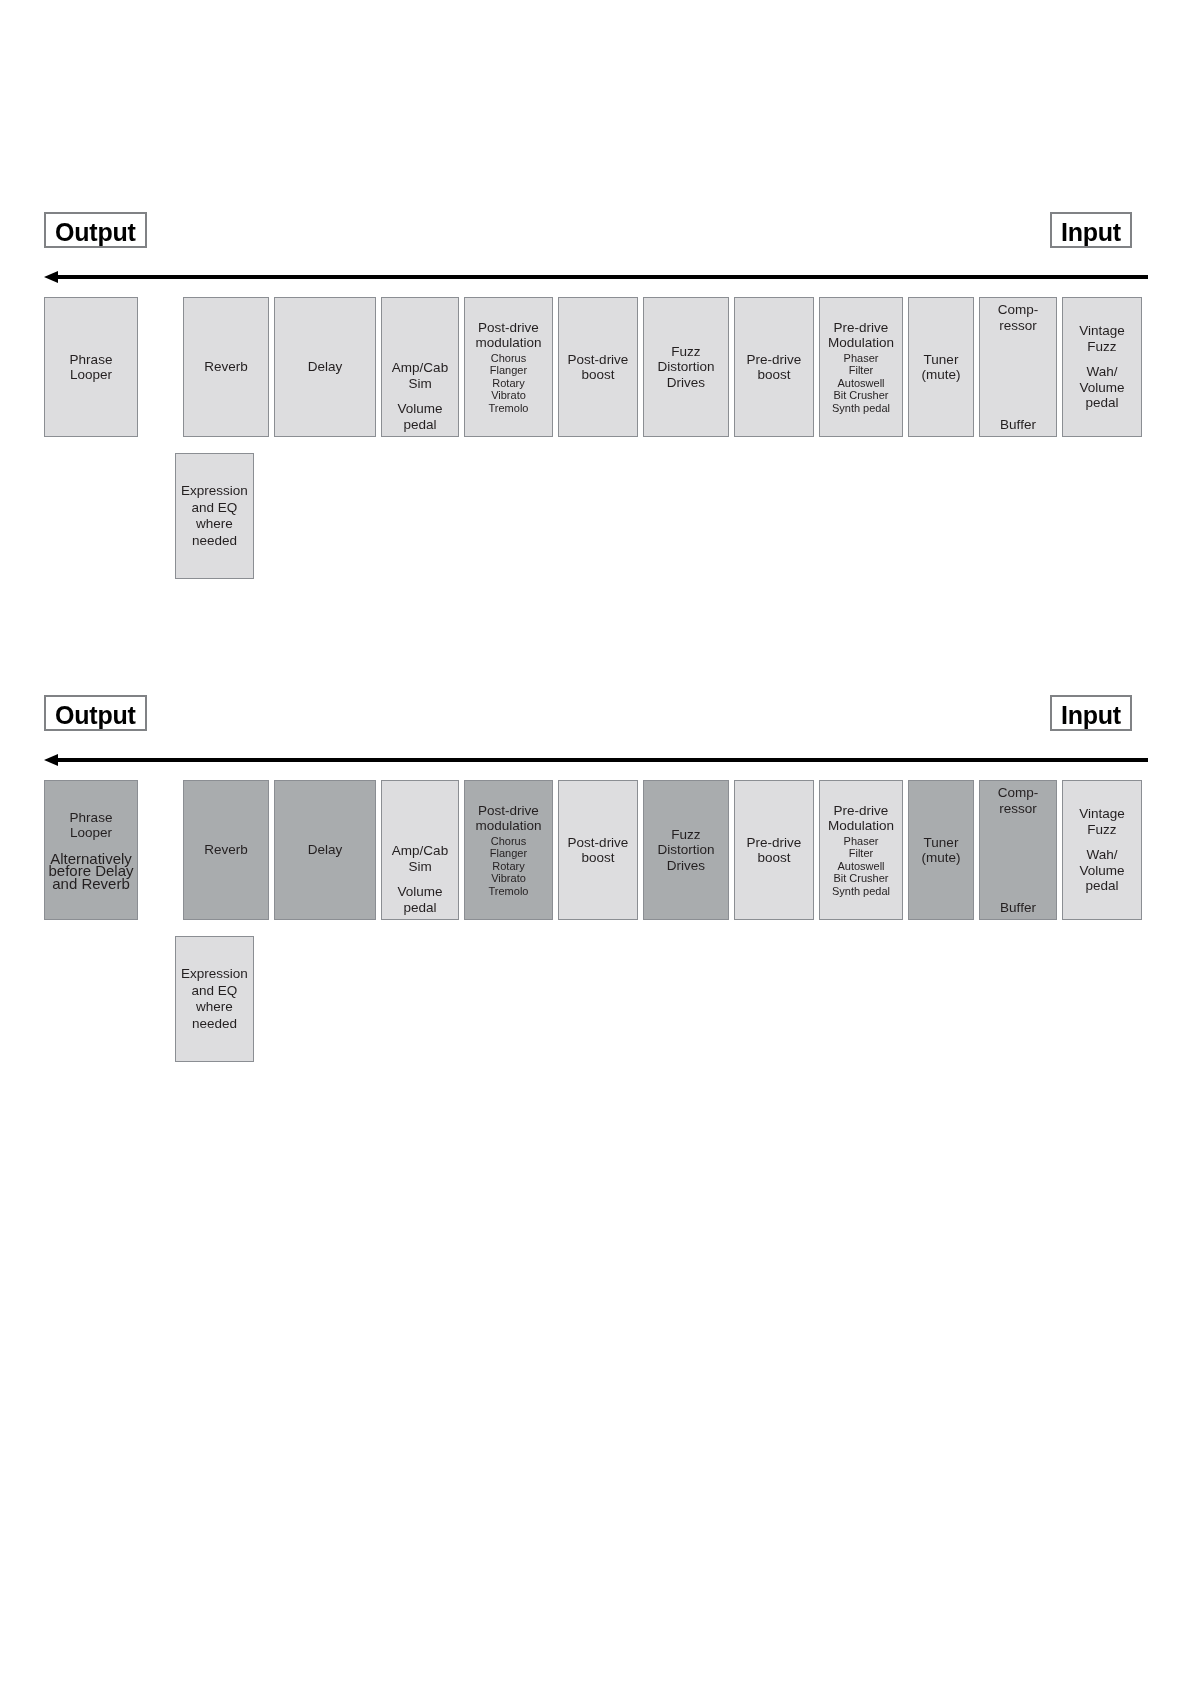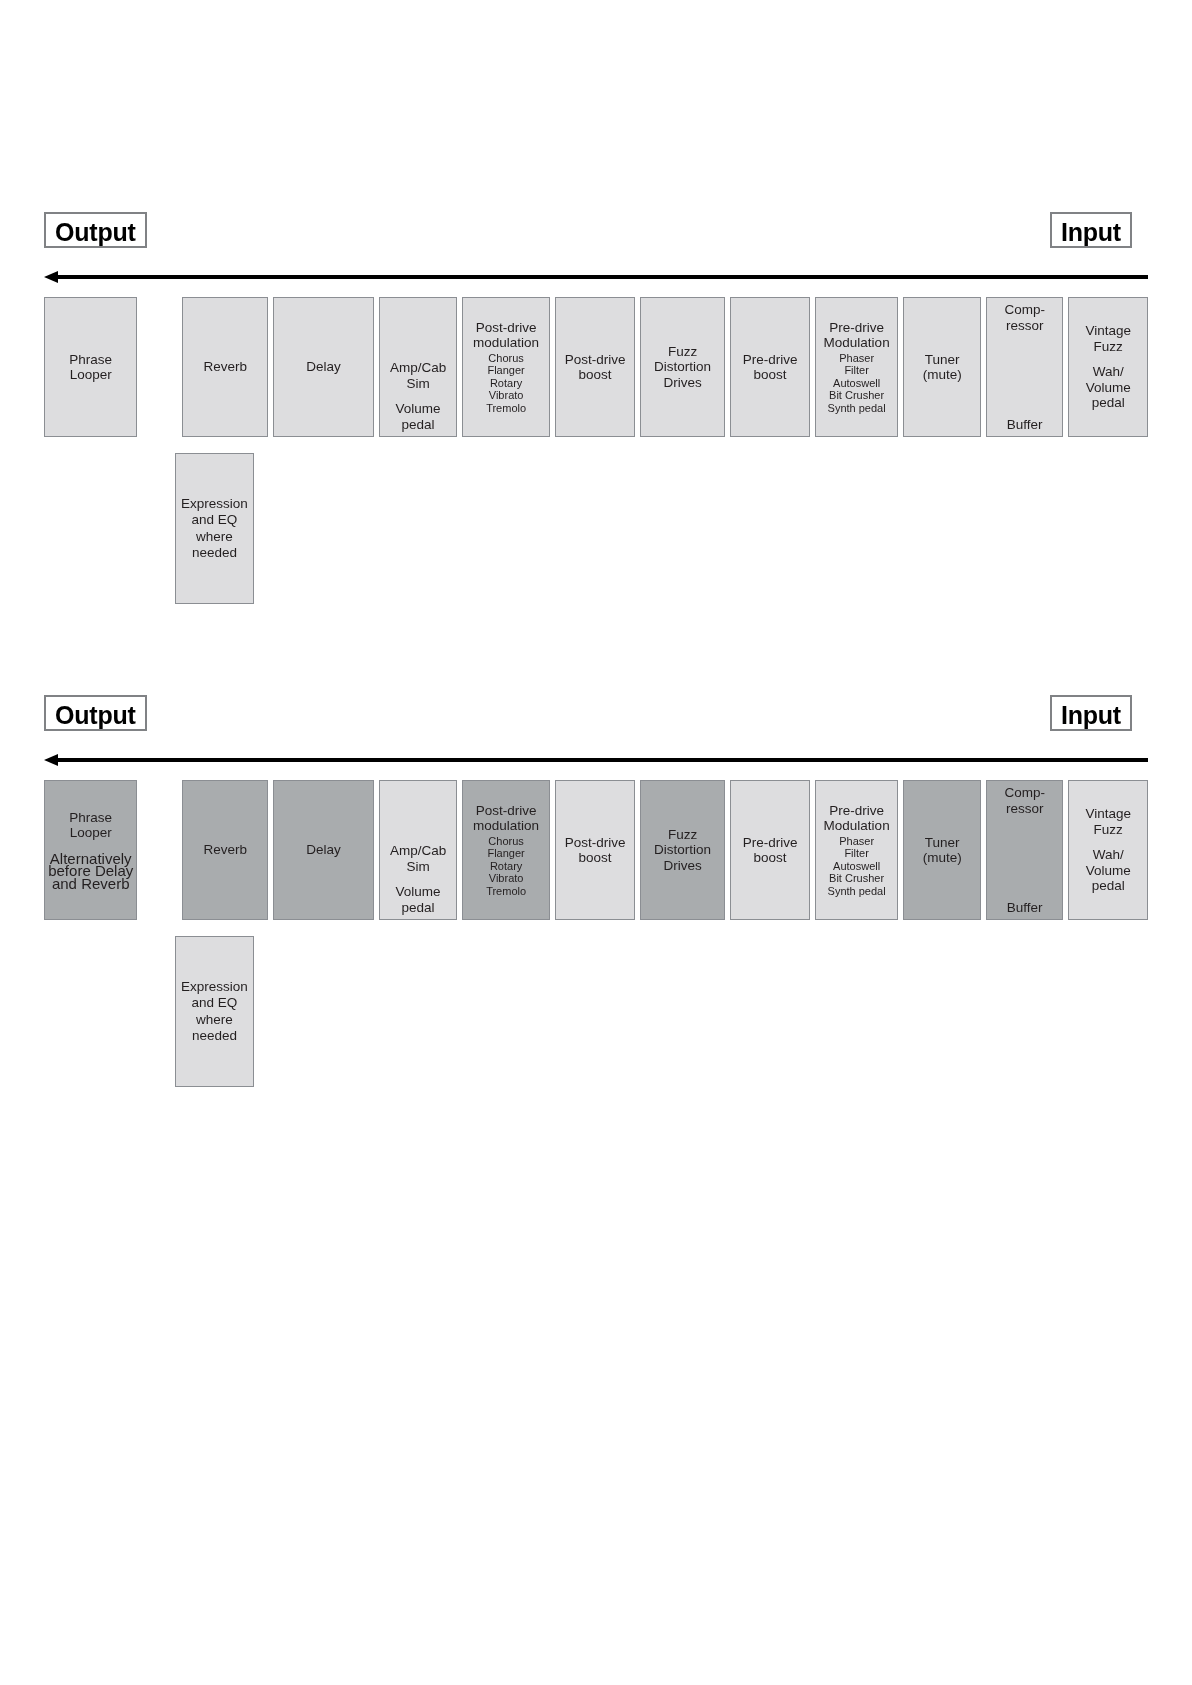--- a/index.html
+++ b/index.html
@@ -128,36 +128,36 @@
   
   .w-phrase  { width: 94px; }
   .w-reverb  { width: 86px; margin-left: 40px; }
   .w-delay   { width: 102px; }
   .w-ampcab  { width: 78px; justify-content: flex-end; }
   .w-postmod { width: 89px; }
   .w-postb   { width: 80px; }
   .w-fuzz    { width: 86px; }
   .w-preb    { width: 80px; }
   .w-premod  { width: 84px; }
-  .w-tuner   { width: 78px; }
+  .w-tuner   { width: 66px; }
   .w-comp    { width: 78px; justify-content: space-between; }
   .w-vint    { width: 80px; }
 
   
   .aux-row {
     position: relative;
     margin: 0 44px;
     height: 134px;
   }
   .aux-box {
     position: absolute;
     top: 16px;
     left: 131px;
     width: 79px;
-    height: 151px;
+    height: 126px;
     border: 1px solid #8b8e93;
     background: #dddddf;
     box-sizing: border-box;
     display: flex;
     align-items: center;
     justify-content: center;
     text-align: center;
     font-size: 13.5px;
     line-height: 16.5px;
     white-space: pre-line;

